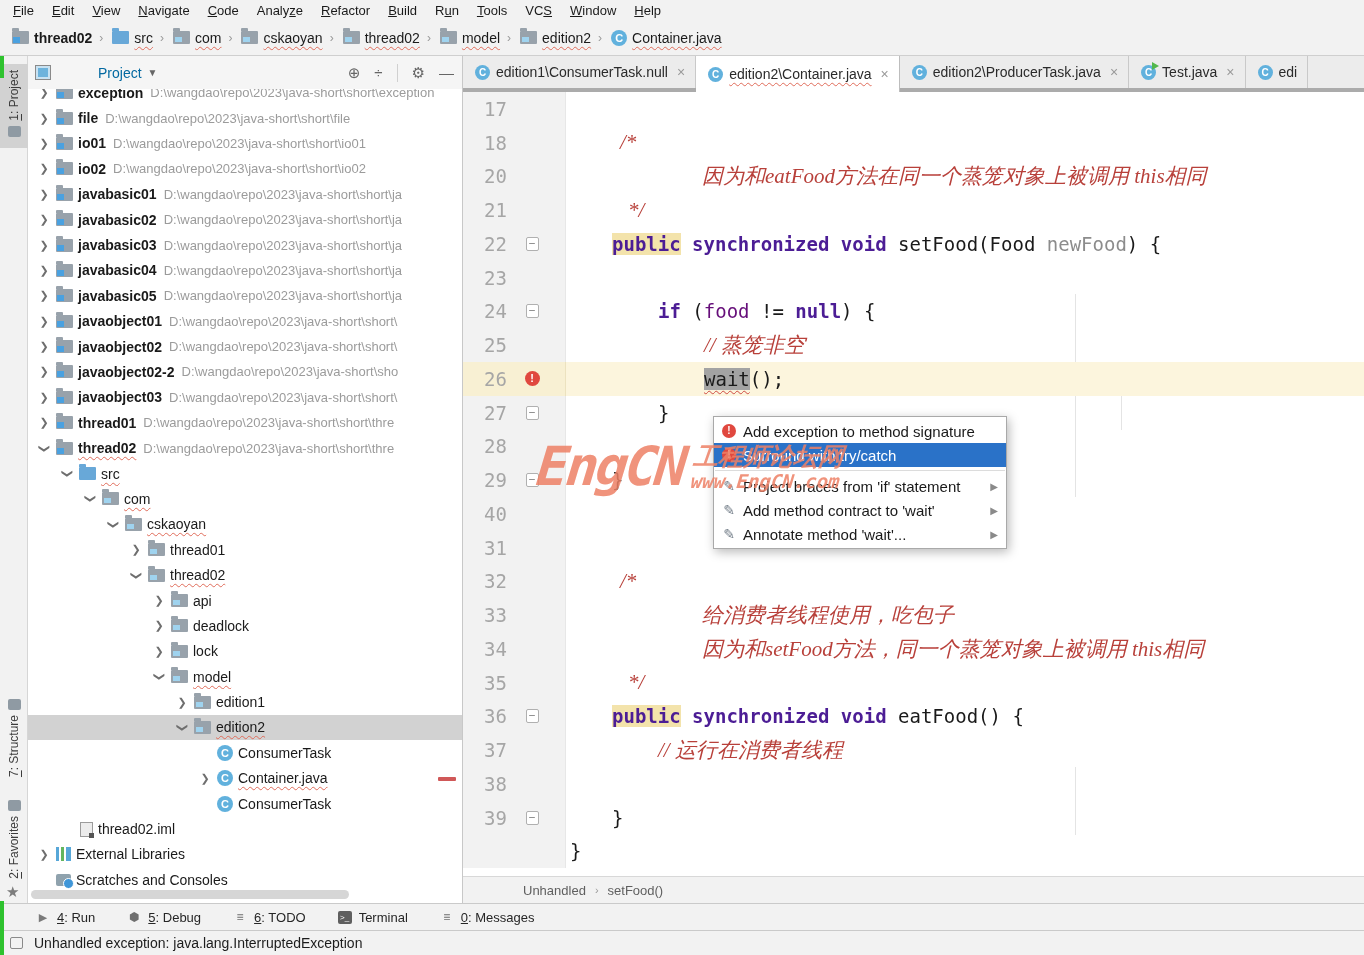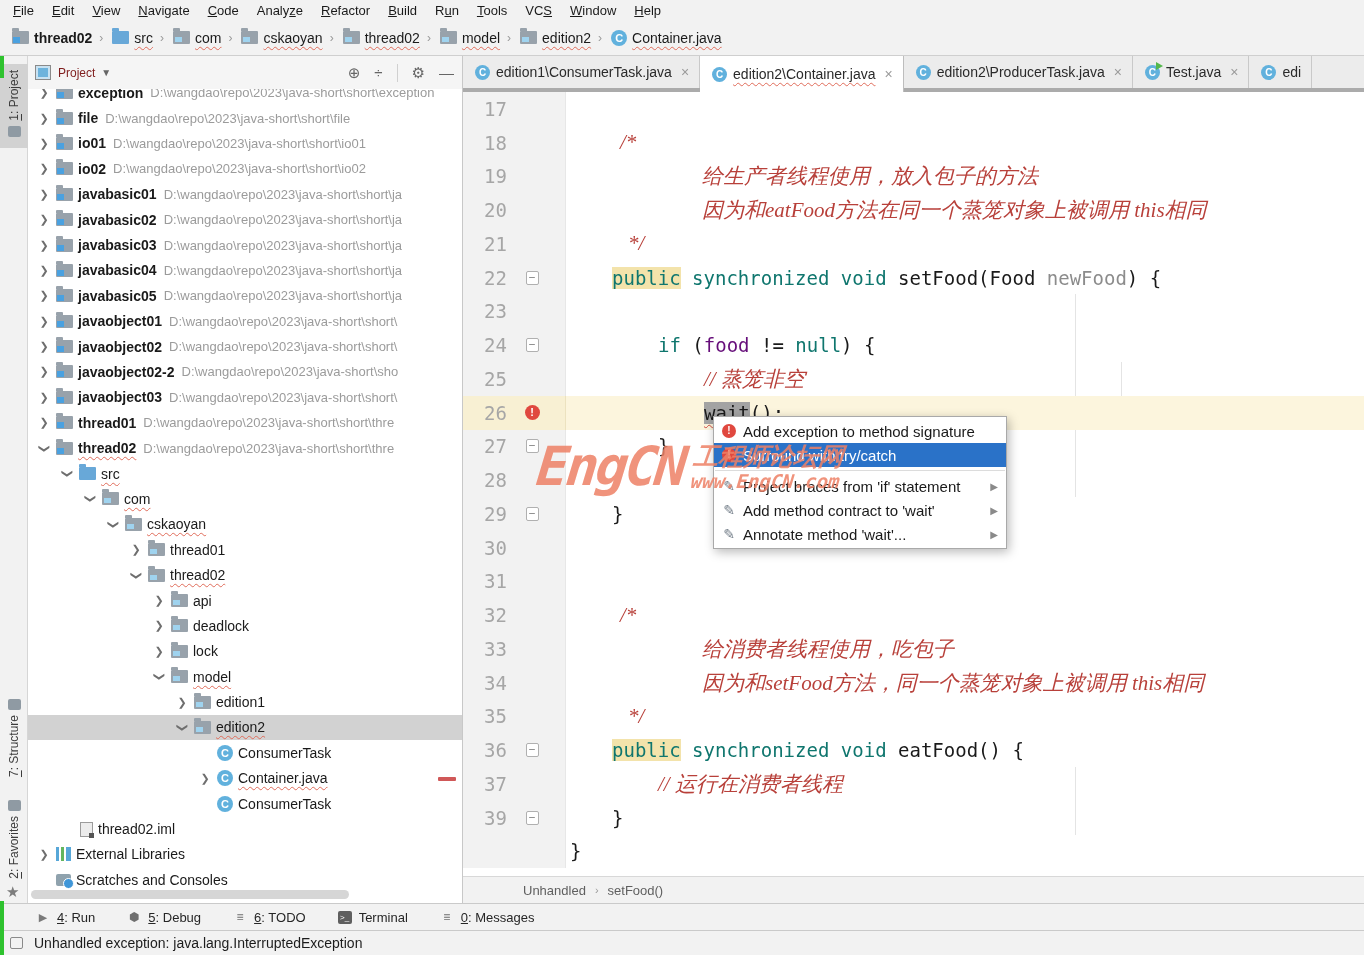--- a/index.html
+++ b/index.html
@@ -28,21 +28,21 @@
   .vicon { width:13px; height:11px; background:#8f9aa3; border-radius:2px; margin:5px 0; }
   .vt-project { top:8px; background:#d2d2d2; padding:6px 0; }
   .vt-structure { bottom:126px; }
   .vt-favorites { bottom:24px; }
   .vstar { position:absolute; bottom:2px; left:6px; color:#7d7d7d; font-size:15px; }
 
   
   .project { width:435px; border-right:1px solid #c8c8c8; background:#fff; display:flex; flex-direction:column; position:relative; flex:none; overflow:hidden; }
   .phead { height:33px; background:#f5f5f5; display:flex; align-items:center; padding:0 8px; flex:none; }
   .phead-win { width:14px; height:13px; background:#6db3dc; border:2px solid #c8e2f2; outline:1px solid #8a8a8a; margin-right:8px; }
-  .phead-title { font-size:12px; color:#7f1d1d; }
+  .phead-title { font-size:14px; color:#0369a1;margin-left:40px; }
   .phead-dd { color:#666; font-size:10px; margin-left:6px; }
   .phead-icons { margin-left:auto; display:flex; align-items:center; gap:14px; color:#666; font-size:15px; }
   .phead-sep { width:1px; height:18px; background:#d0d0d0; }
   .ptree { flex:1; overflow:hidden; position:relative; }
   .prow { height:25.4px; display:flex; align-items:center; white-space:nowrap; overflow:hidden; position:relative; font-size:14px; }
   .prow.selected { background:#d2d2d2; }
   .arr { width:20px; flex:none; text-align:center; color:#6e6e6e; font-size:11px; }
   .arr.down { transform:rotate(90deg); }
   .plabel { margin-left:5px; }
   .ppath { margin-left:7px; color:#9b9b9b; font-size:13px; }
@@ -76,21 +76,21 @@
   .codewrap { flex:1; position:relative; background:#fff; overflow:hidden; font-family:"DejaVu Sans Mono","Liberation Mono",monospace; font-size:19px; }
   .line { height:33.75px; display:flex; align-items:center; position:relative; }
   .line.cur { background:#fcf5dd; }
   .gutter { width:103px; flex:none; background:#f2f2f2; height:100%; display:flex; align-items:center; border-right:1px solid #e7e7e7; }
   .line.cur .gutter { background:#f8f0d3; border-right-color:#ece2bf; }
   .lnum { width:44px; text-align:right; color:#a6a6a6; font-size:19px; flex:none; }
   .mark { width:50px; flex:none; display:flex; justify-content:center; }
   .fm { width:13px; height:14px; background:#fff; border:1px solid #b0b0b0; border-radius:2px; color:#8a8a8a; font-size:11px; line-height:11px; text-align:center; }
   .bulb { width:15px; height:15px; border-radius:50%; background:#e0483f; color:#fff; font-weight:bold; font-size:11px; text-align:center; line-height:15px; font-family:"Liberation Sans",sans-serif; }
   .codetext { white-space:pre; }
-  .seg-kw { color:#0f766e; font-weight:normal; }
+  .seg-kw { color:#4c1d95; font-weight:bold; }
   .seg-hl { background:#f3e3ab; }
   .seg-com { color:#b8403a; font-style:italic; font-family:"Liberation Serif","DejaVu Serif",serif; font-size:21px; }
   .seg-gray { color:#8c8c8c; }
   .seg-field { color:#660e7a; }
   .seg-wait { background:#a3a3a3; text-decoration-line:underline; text-decoration-style:wavy; text-decoration-color:#d04b42; text-decoration-thickness:1px; text-underline-offset:4px; }
   .guide { position:absolute; width:1px; background:#e4e4e4; z-index:0; }
 
   
   .popup { position:absolute; left:250px; top:324px; width:294px; background:#fff; border:1px solid #a9a9a9; box-shadow:2px 3px 10px rgba(0,0,0,.28); z-index:5; padding:2px 0; font-family:"Liberation Sans",sans-serif; }
   .pitem { height:24px; display:flex; align-items:center; gap:7px; padding:0 8px; font-size:15px; color:#1a1a1a; }
@@ -394,21 +394,21 @@
           <span class="plabel">Scratches and Consoles</span>
         </div>
       </div>
     <div class="hscroll"></div>
   </div>
 
   <div class="editor">
     <div class="tabbar" id="tabbar">
         <div class="tab">
           <span class="ic-class">C</span>
-          <span>edition1\ConsumerTask.java</span>
+          <span>edition1\ConsumerTask.null</span>
           <span class="tab-close">×</span>
         </div>
         <div class="tab active">
           <span class="ic-class">C</span>
           <span class="sq">edition2\Container.java</span>
           <span class="tab-close">×</span>
         </div>
         <div class="tab">
           <span class="ic-class">C</span>
           <span>edition2\ProducerTask.java</span>
@@ -439,27 +439,20 @@
           </div>
           <div class="line">
             <div class="gutter">
               <span class="lnum">18</span>
               <span class="mark"></span>
             </div>
             <div class="codetext" style="padding-left: 54px;"><span class="seg-com">/*</span></div>
           </div>
           <div class="line">
             <div class="gutter">
-              <span class="lnum">19</span>
-              <span class="mark"></span>
-            </div>
-            <div class="codetext" style="padding-left: 136px;"><span class="seg-com">给生产者线程使用，放入包子的方法</span></div>
-          </div>
-          <div class="line">
-            <div class="gutter">
               <span class="lnum">20</span>
               <span class="mark"></span>
             </div>
             <div class="codetext" style="padding-left: 136px;"><span class="seg-com">因为和eatFood方法在同一个蒸笼对象上被调用 this相同</span></div>
           </div>
           <div class="line">
             <div class="gutter">
               <span class="lnum">21</span>
               <span class="mark"></span>
             </div>
@@ -525,21 +518,21 @@
             <div class="gutter">
               <span class="lnum">29</span>
               <span class="mark">
                 <span class="fm">−</span>
               </span>
             </div>
             <div class="codetext" style="padding-left: 46px;"><span>}</span></div>
           </div>
           <div class="line">
             <div class="gutter">
-              <span class="lnum">30</span>
+              <span class="lnum">40</span>
               <span class="mark"></span>
             </div>
             <div class="codetext" style="padding-left: 0px;"></div>
           </div>
           <div class="line">
             <div class="gutter">
               <span class="lnum">31</span>
               <span class="mark"></span>
             </div>
             <div class="codetext" style="padding-left: 0px;"></div>
@@ -580,20 +573,27 @@
               </span>
             </div>
             <div class="codetext" style="padding-left: 46px;"><span class="seg-kw seg-hl">public</span><span> </span><span class="seg-kw">synchronized</span><span> </span><span class="seg-kw">void</span><span> </span><span>eatFood() {</span></div>
           </div>
           <div class="line">
             <div class="gutter">
               <span class="lnum">37</span>
               <span class="mark"></span>
             </div>
             <div class="codetext" style="padding-left: 92px;"><span class="seg-com">// 运行在消费者线程</span></div>
+          </div>
+          <div class="line">
+            <div class="gutter">
+              <span class="lnum">38</span>
+              <span class="mark"></span>
+            </div>
+            <div class="codetext" style="padding-left: 0px;"></div>
           </div>
           <div class="line">
             <div class="gutter">
               <span class="lnum">39</span>
               <span class="mark">
                 <span class="fm">−</span>
               </span>
             </div>
             <div class="codetext" style="padding-left: 46px;"><span>}</span></div>
           </div>

